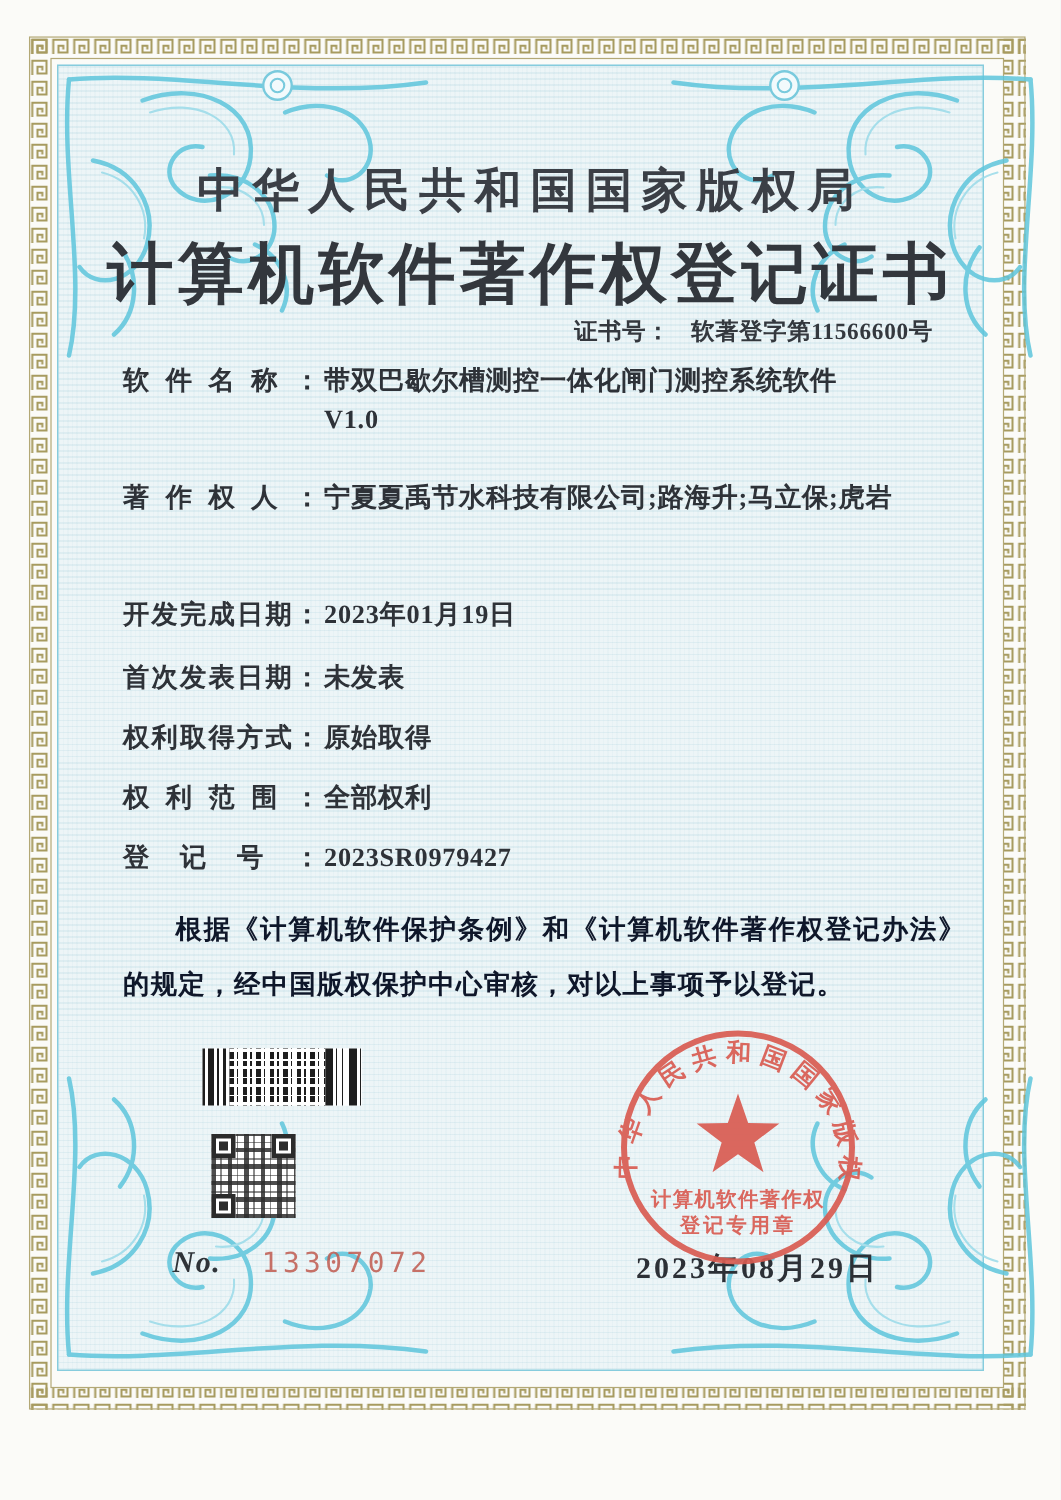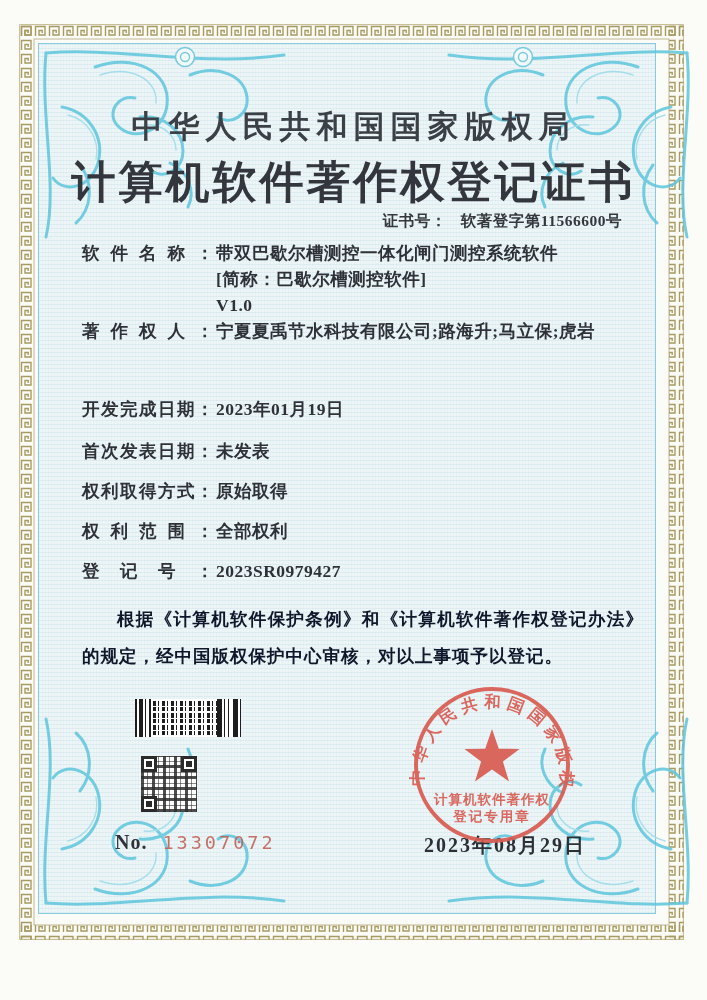--- a/index.html
+++ b/index.html
@@ -73,23 +73,23 @@
       repeating-linear-gradient(0deg,rgba(45,45,45,.85) 0 3px,rgba(255,255,255,0) 3px 6px,rgba(45,45,45,.55) 6px 7px,rgba(255,255,255,0) 7px 11px),
       repeating-linear-gradient(90deg,rgba(45,45,45,.85) 0 3px,rgba(255,255,255,0) 3px 6px,rgba(45,45,45,.55) 6px 7px,rgba(255,255,255,0) 7px 11px);}
   .finder{position:absolute;width:10px;height:10px;background:#fff;border:3.5px solid #2b2b2b;}
   .finder::after{content:"";position:absolute;left:2px;top:2px;width:6px;height:6px;background:#2b2b2b;}
   .finder.tl{left:0;top:0;}  .finder.tr{right:0;top:0;}  .finder.bl{left:0;bottom:0;}
 
   
   .seal{position:absolute;left:407px;top:680px;width:170px;height:170px;z-index:5;
     opacity:.92;pointer-events:none;}
   .serial{position:absolute;left:115px;top:831px;font-size:20px;color:#2f3338;z-index:4;}
-  .serial .no-label{font-weight:600;letter-spacing:1px;}
+  .serial .no-label{font-weight:600;letter-spacing:1px;font-style:italic;}
   .serial .no-value{font-family:"DejaVu Sans Mono","Liberation Mono",monospace;
-    font-size:18.5px;color:#c05a4f;letter-spacing:3px;margin-left:10px;opacity:.85;}
+    font-size:18.5px;color:#c05a4f;letter-spacing:3px;margin-left:22px;opacity:.85;}
   .issue-date{position:absolute;left:424px;top:832px;font-size:20px;font-weight:700;
     color:#2c3036;letter-spacing:2px;z-index:4;}
 </style>
 </head>
 <body>
 
 <div id="cert">
 
   <svg class="gold-frame" viewBox="0 0 665 916">
     <defs>
@@ -189,21 +189,20 @@
   <div class="cert-title">计算机软件著作权登记证书</div>
 
   <div class="cert-no-line">
     <span class="lbl">证书号：</span><span>软著登字第11566600号</span>
   </div>
 
   <div class="f-row r-name">
     <span class="f-label">软件名称：</span>
     <span class="f-value">
       <div>带双巴歇尔槽测控一体化闸门测控系统软件</div>
-      <div>[简称：巴歇尔槽测控软件]</div>
       <div>V1.0</div>
     </span>
   </div>
 
   <div class="f-row r-owner">
     <span class="f-label">著作权人：</span>
     <span class="f-value">宁夏夏禹节水科技有限公司;路海升;马立保;虎岩</span>
   </div>
 
   <div class="f-row r-dev">

